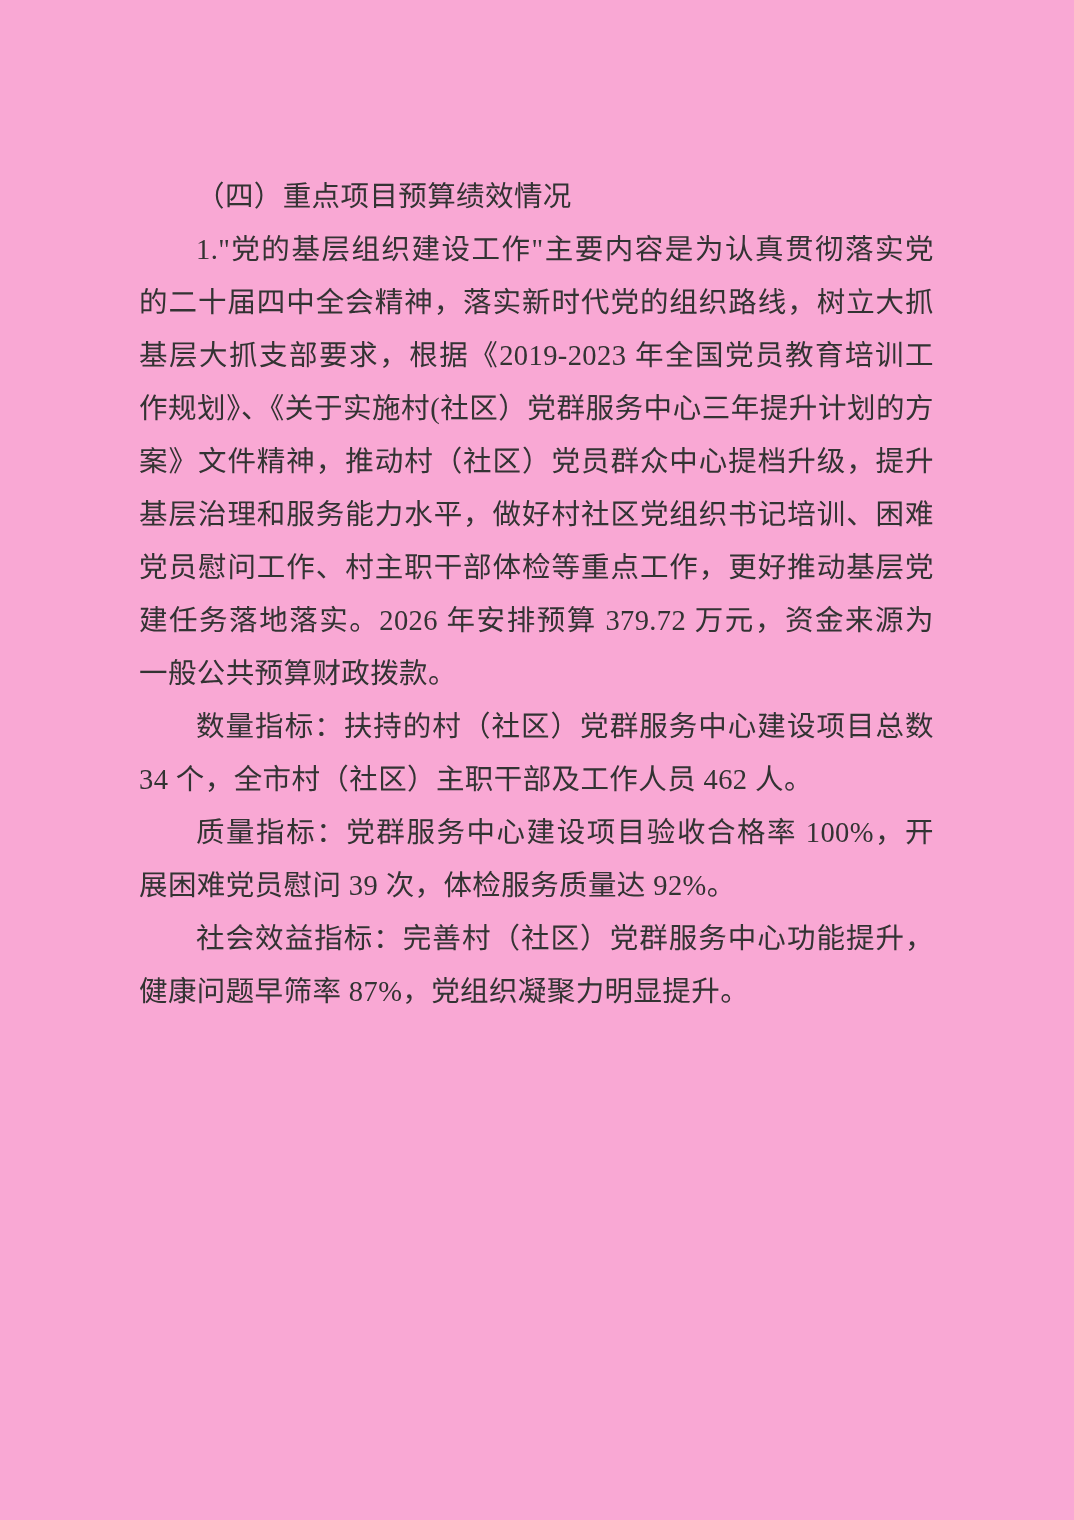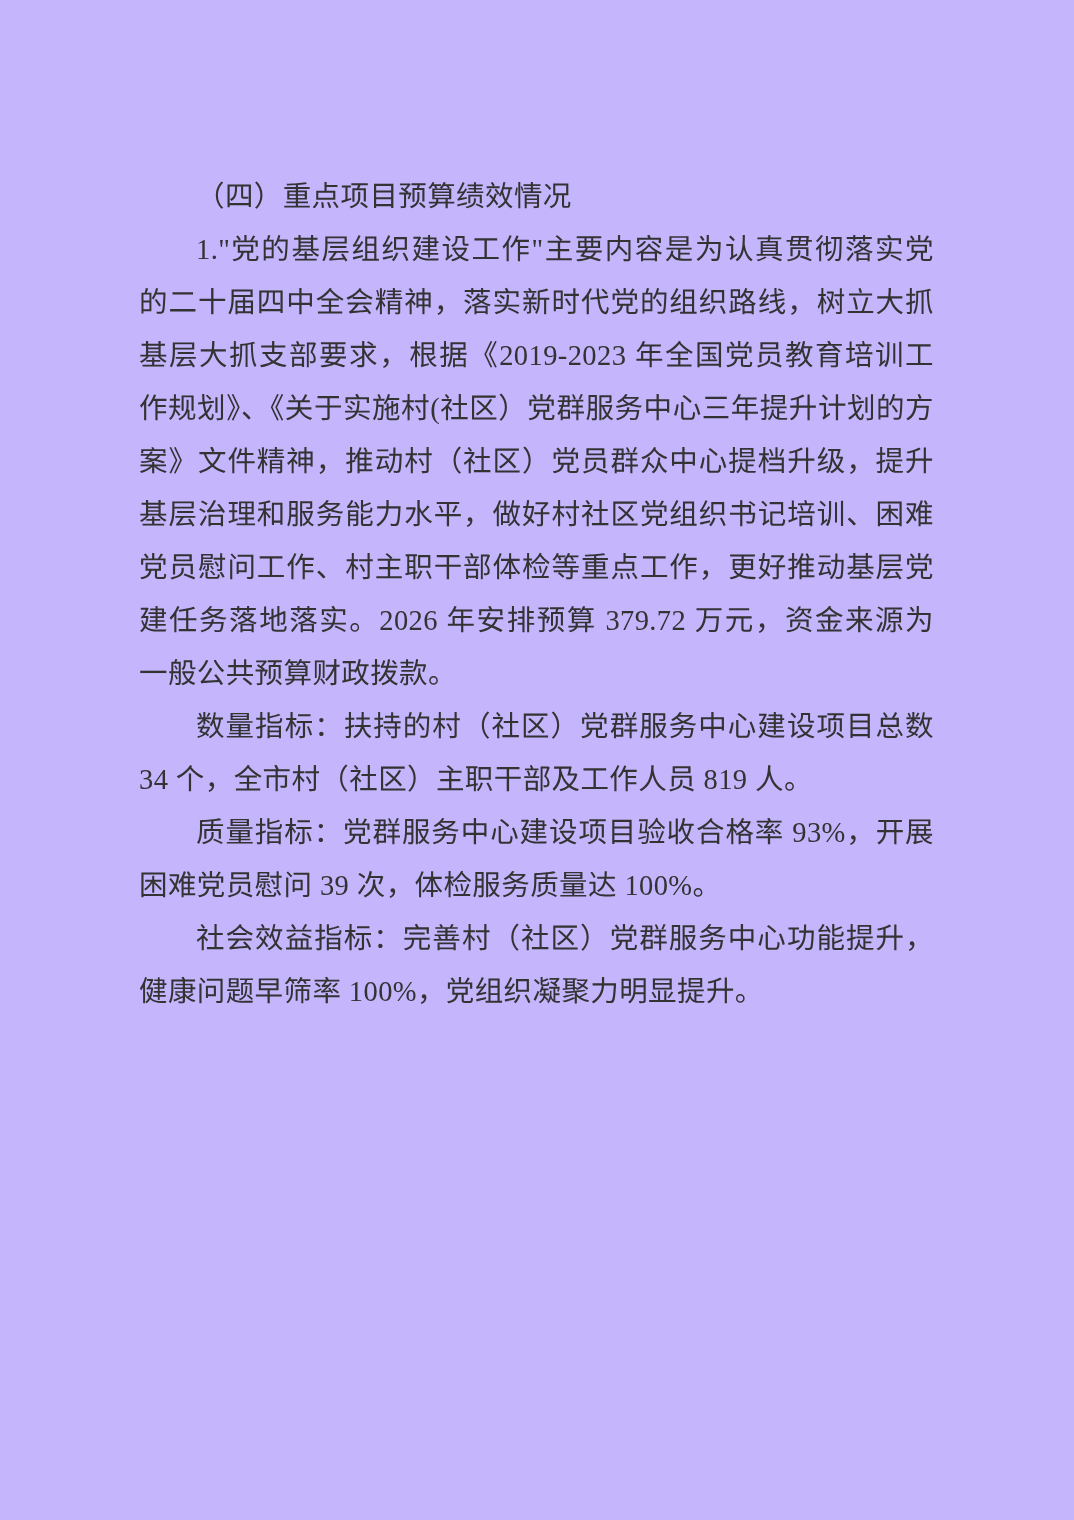--- a/index.html
+++ b/index.html
@@ -13,21 +13,21 @@
     position: relative;
     overflow: hidden;
     font-family: "Liberation Serif", "DejaVu Serif", serif;
   }
   .page {
     position: absolute;
     left: 0;
     top: 0;
     width: 1074px;
     height: 1520px;
-    background: #c4b5fd;
+    background: #f9a8d4;
   }
   .doc-body {
     position: absolute;
     left: 139px;
     top: 170px;
     width: 795px;
     color: #333333;
   }
   .doc-body p {
     margin: 0;
@@ -42,17 +42,17 @@
     font-weight: 400;
   }
 </style>
 </head>
 <body>
 
 <div class="page">
   <div class="doc-body">
     <p>（四）重点项目预算绩效情况</p>
     <p>1."党的基层组织建设工作"主要内容是为认真贯彻落实党的二十届四中全会精神，落实新时代党的组织路线，树立大抓基层大抓支部要求，根据《2019-2023 年全国党员教育培训工作规划》、《关于实施村(社区）党群服务中心三年提升计划的方案》文件精神，推动村（社区）党员群众中心提档升级，提升基层治理和服务能力水平，做好村社区党组织书记培训、困难党员慰问工作、村主职干部体检等重点工作，更好推动基层党建任务落地落实。2026 年安排预算 379.72 万元，资金来源为一般公共预算财政拨款。</p>
-    <p>数量指标：扶持的村（社区）党群服务中心建设项目总数 34 个，全市村（社区）主职干部及工作人员 819 人。</p>
-    <p>质量指标：党群服务中心建设项目验收合格率 93%，开展困难党员慰问 39 次，体检服务质量达 100%。</p>
-    <p>社会效益指标：完善村（社区）党群服务中心功能提升，健康问题早筛率 100%，党组织凝聚力明显提升。</p>
+    <p>数量指标：扶持的村（社区）党群服务中心建设项目总数 34 个，全市村（社区）主职干部及工作人员 462 人。</p>
+    <p>质量指标：党群服务中心建设项目验收合格率 100%，开展困难党员慰问 39 次，体检服务质量达 92%。</p>
+    <p>社会效益指标：完善村（社区）党群服务中心功能提升，健康问题早筛率 87%，党组织凝聚力明显提升。</p>
   </div>
 </div>
 
 </body></html>

